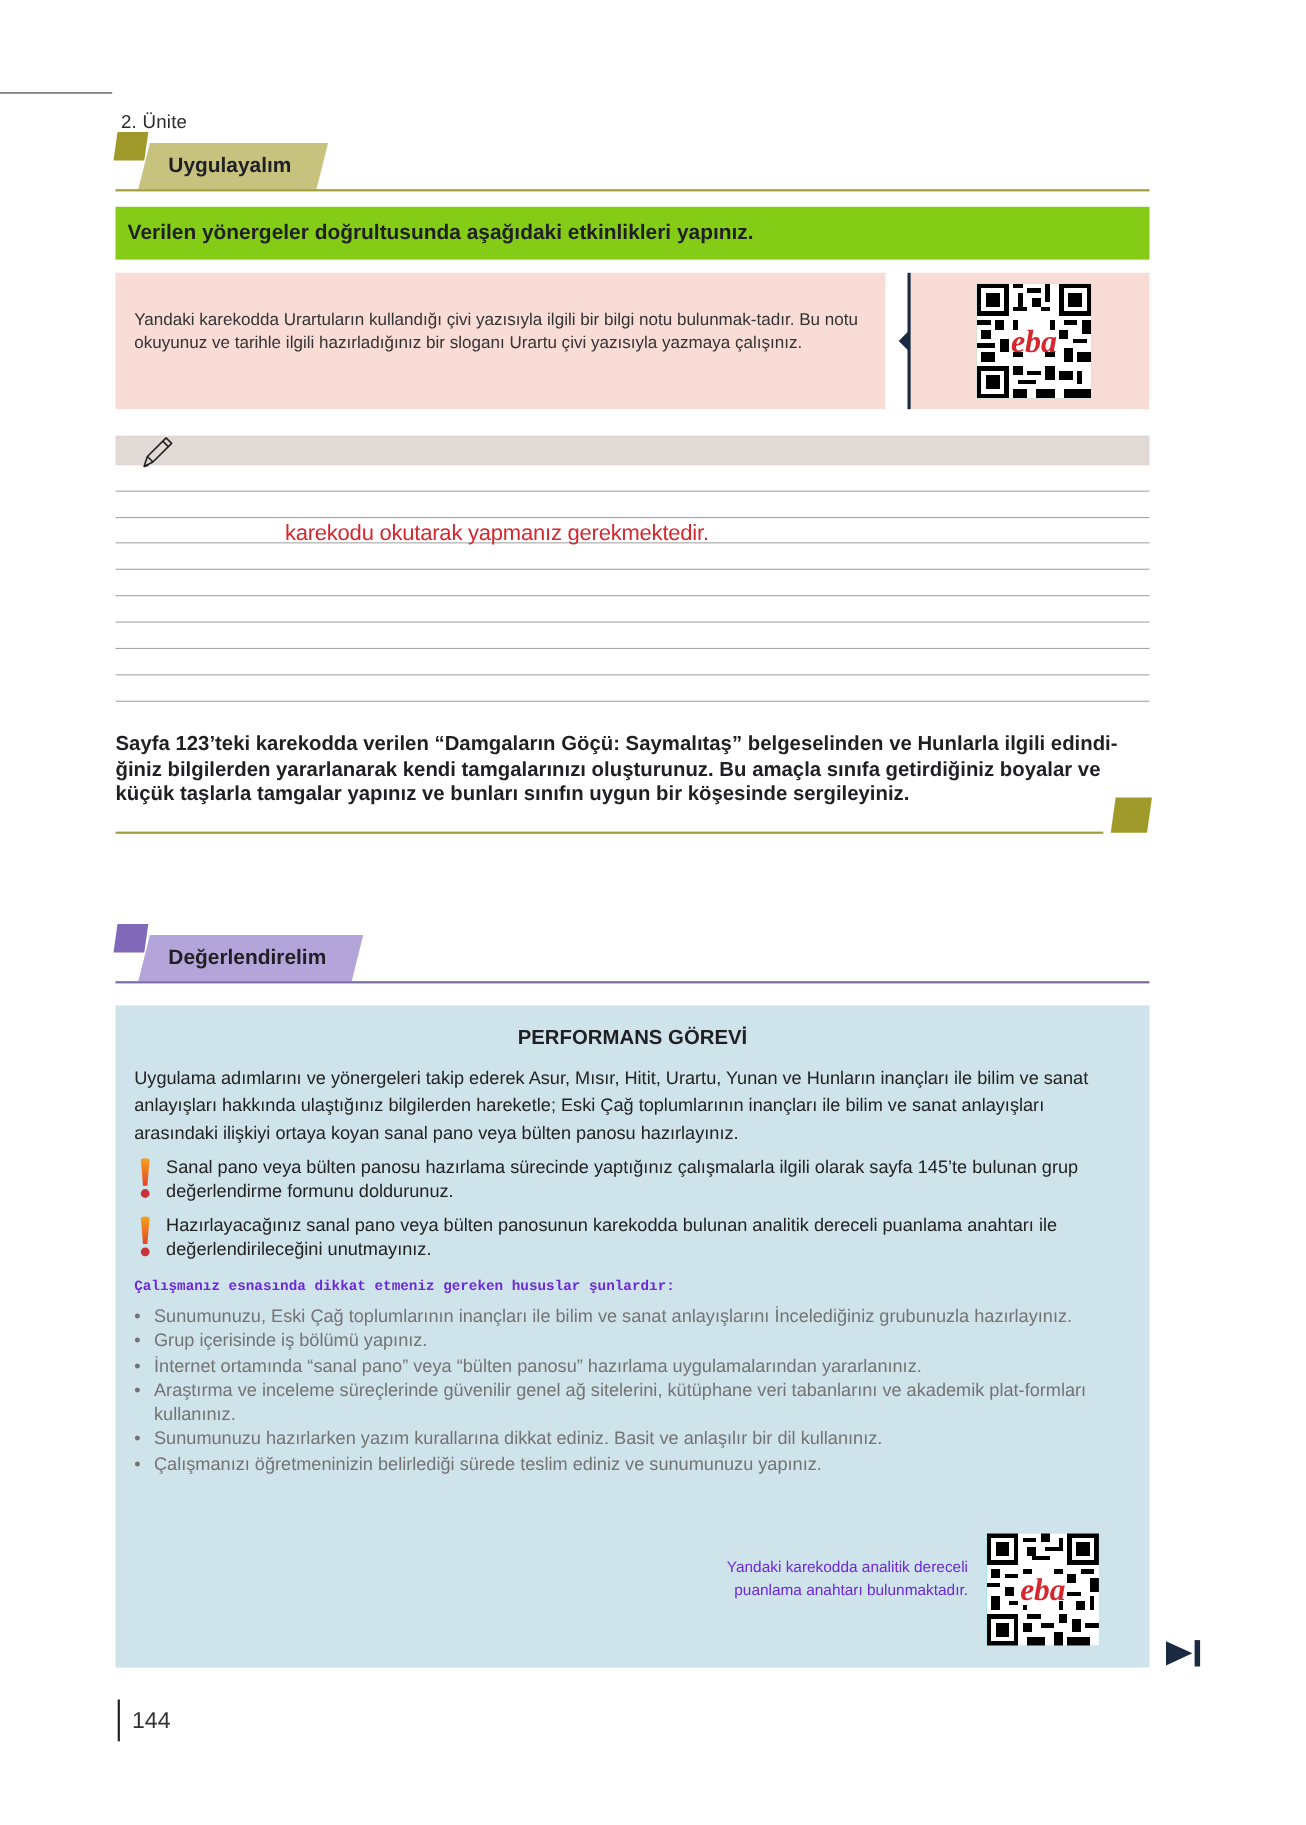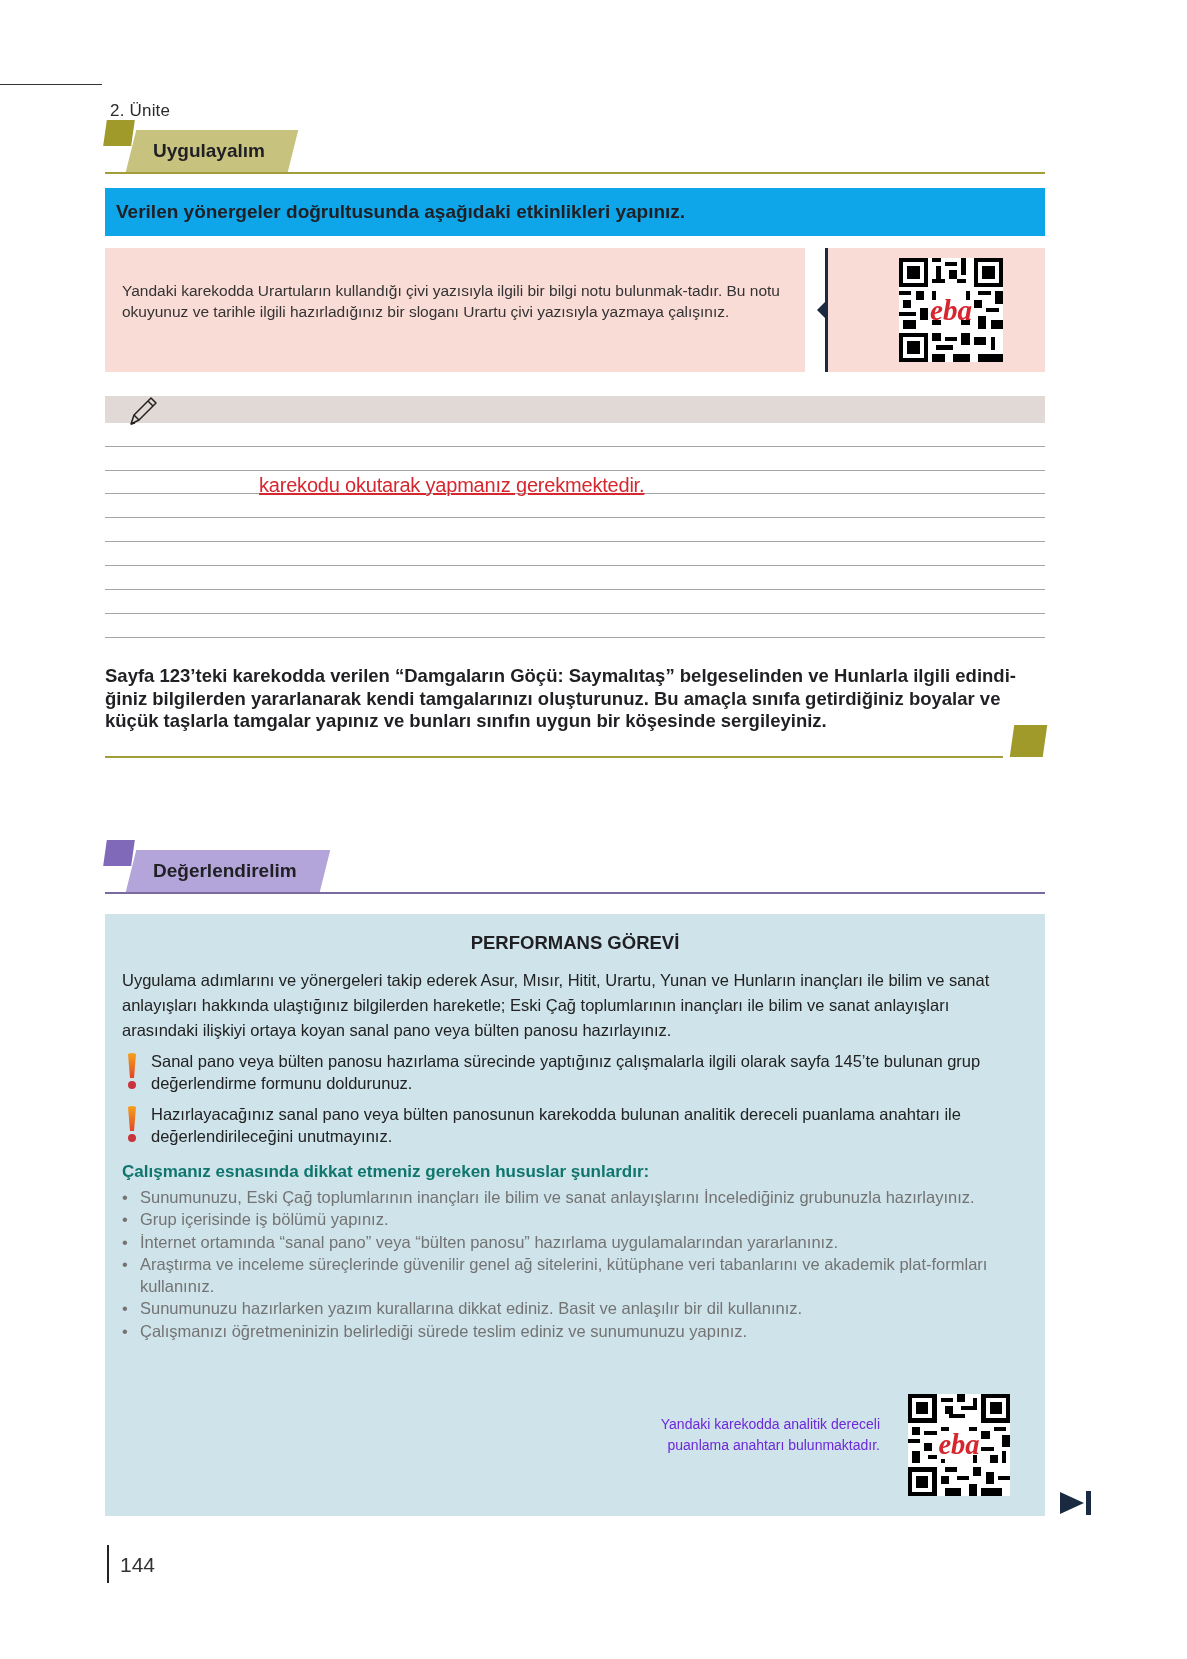--- a/index.html
+++ b/index.html
@@ -17,49 +17,49 @@
   .sec-line { position: absolute; left: 0; top: 52px; width: 940px; height: 2px; }
 
   .olive-sq { background: #a09a2a; }
   .olive-tab { background: #c7c27e; }
   .olive-line { background: #a39d3a; }
 
   .purple-sq { background: #8069b8; }
   .purple-tab { background: #b3a5d9; }
   .purple-line { background: #7a6aa0; }
 
-  .instr-bar { position: absolute; left: 105px; top: 188px; width: 940px; height: 48px; background: #0ea5e9; }
+  .instr-bar { position: absolute; left: 105px; top: 188px; width: 940px; height: 48px; background: #84cc16; }
   .instr-bar span { position: absolute; left: 11px; top: 13px; font-size: 19px; font-weight: bold; color: #1f1f24; }
 
   .pink-box { position: absolute; left: 105px; top: 248px; width: 700px; height: 124px; background: #fadcd7; }
   .pink-box p { position: absolute; left: 17px; top: 32px; width: 660px; font-size: 15.5px; line-height: 21px; color: #333; }
   .qr-panel { position: absolute; left: 828px; top: 248px; width: 217px; height: 124px; background: #fadcd7; }
   .qr-divider { position: absolute; left: 825px; top: 248px; width: 3px; height: 124px; background: #1a2a40; }
   .qr-notch { position: absolute; left: 817px; top: 300px; width: 0; height: 0; border-top: 10px solid transparent; border-bottom: 10px solid transparent; border-right: 10px solid #1a2a40; }
 
-  .qr { position: absolute; background: #5eead4; margin-left: 11px; }
+  .qr { position: absolute; background: #5eead4; }
   .qr svg { width: 100%; height: 100%; display: block; }
 
   .pencil-bar { position: absolute; left: 105px; top: 396px; width: 940px; height: 27px; background: #e1d9d5; }
   .pencil-icon { position: absolute; left: 22px; top: -2px; width: 32px; height: 34px; }
 
   .write-line { position: absolute; left: 105px; width: 940px; height: 1px; background: #a5a5a5; }
-  .red-note { position: absolute; left: 259px; top: 474px; font-size: 20px; color: #d6262e; letter-spacing: -0.2px; text-decoration: underline; }
+  .red-note { position: absolute; left: 259px; top: 474px; font-size: 20px; color: #d6262e; letter-spacing: -0.2px; }
 
   .task2 { position: absolute; left: 105px; top: 665px; width: 940px; font-size: 18.5px; line-height: 22.5px; font-weight: bold; color: #1f1f24; }
   .task2-line { position: absolute; left: 105px; top: 756px; width: 898px; height: 2px; background: #a39d3a; }
   .task2-corner { position: absolute; left: 1012px; top: 725px; width: 33px; height: 32px; background: #a09a2a; transform: skewX(-8deg); }
 
   .perf-box { position: absolute; left: 105px; top: 914px; width: 940px; height: 602px; background: #cfe3ea; }
   .perf-title { position: absolute; left: 0; top: 18px; width: 940px; text-align: center; font-weight: bold; font-size: 18.5px; color: #1f1f24; }
   .perf-intro { position: absolute; left: 17px; top: 54px; width: 900px; font-size: 16.5px; line-height: 25px; color: #222; }
   .warn { position: absolute; left: 17px; width: 900px; }
   .warn-icon { position: absolute; left: 0; top: 2px; width: 20px; height: 40px; }
   .warn p { position: absolute; left: 29px; top: 0; width: 870px; font-size: 16.5px; line-height: 22px; color: #222; }
-  .att-head { position: absolute; left: 17px; top: 248px; font-size: 17px; font-weight: bold; color: #0f766e; }
+  .att-head { position: absolute; left: 17px; top: 248px; font-size: 13px; font-weight: bold; color: #6d28d9; font-family: Liberation Mono, monospace; }
   .att-list { position: absolute; left: 17px; top: 272px; width: 905px; list-style: none; }
   .att-list li { position: relative; padding-left: 18px; font-size: 16.5px; line-height: 22.3px; color: #737373; }
   .att-list li::before { content: "•"; position: absolute; left: 0; top: 0; }
   .qr2-text { position: absolute; right: 165px; top: 500px; text-align: right; font-size: 14px; line-height: 21px; color: #6d28d9; width: 300px; }
 
   .next-btn { position: absolute; left: 1060px; top: 1490px; width: 34px; height: 26px; }
 
   .page-bar { position: absolute; left: 107px; top: 1545px; width: 2px; height: 38px; background: #222; }
   .page-num { position: absolute; left: 120px; top: 1553px; font-size: 21px; color: #333; }
 </style>

